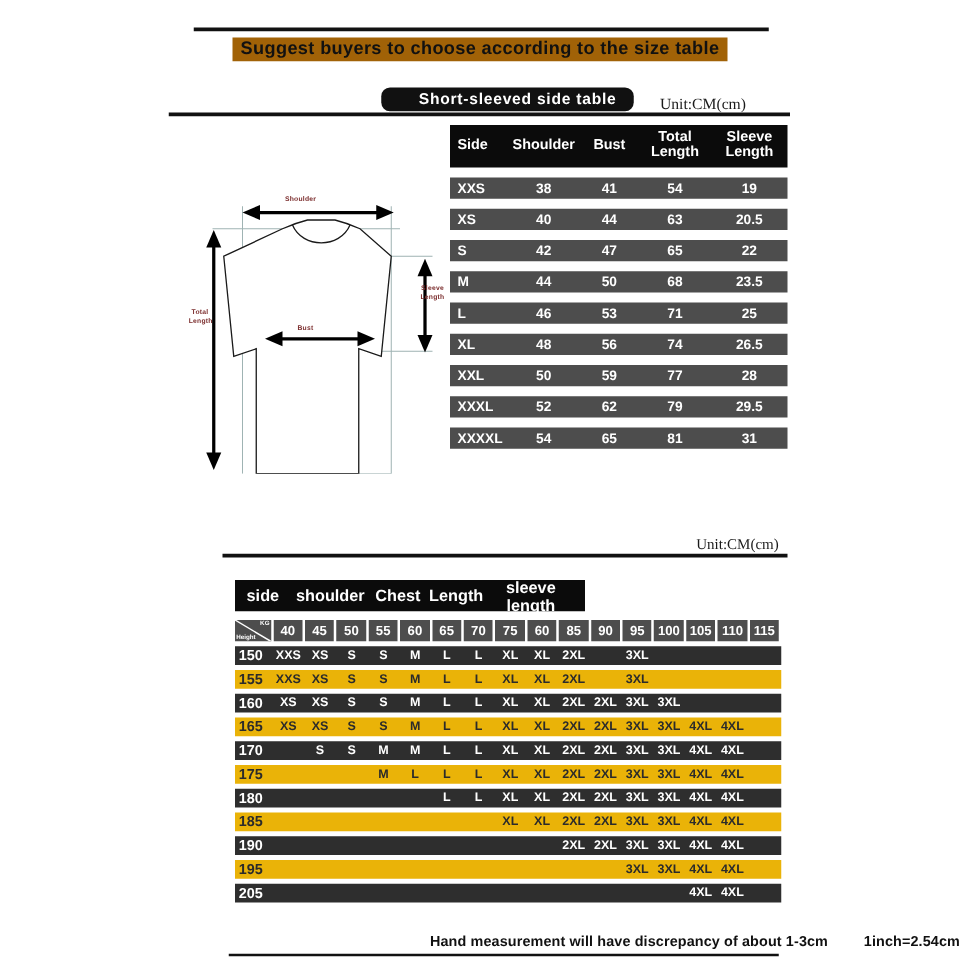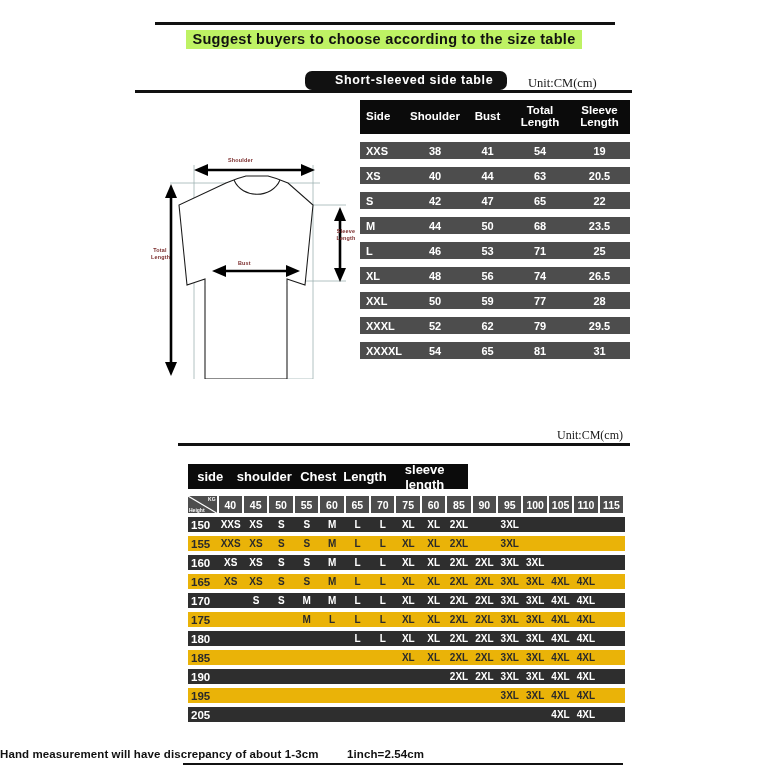--- a/index.html
+++ b/index.html
@@ -29,21 +29,21 @@
     position:absolute;left:0;top:3px;width:768px;text-align:center;
   }
   .title-cn .pill{font-size:15px;padding:1px 10px 2px 10px;border-radius:3px;letter-spacing:2px;}
   .rule-top{position:absolute;left:155px;top:22px;width:460px;}
 
   .subtitle{
     position:absolute;left:0;top:30px;width:768px;text-align:center;
   }
   .subtitle span{
     display:inline-block;
-    background:#bef264;color:#111;
+    background:#a16207;color:#111;
     font-size:14.5px;font-weight:bold;
     letter-spacing:.3px;
     padding:1px 6px 2px 6px;
   }
 
   
   .sec1-pill{position:absolute;left:305px;top:70px;}
   .sec1-pill .pill{font-size:12.5px;letter-spacing:.6px;}
   .sec1-unit{
     position:absolute;left:528px;top:76px;
@@ -158,21 +158,21 @@
   }
   .drow.dark .hcell{color:#ffffff;}
   .drow .cell{
     width:27px;margin-right:2px;
     text-align:center;
     box-sizing:border-box;
   }
 
   
   .footer{
-    position:absolute;left:0;top:748px;width:768px;text-align:left;
+    position:absolute;left:0;top:748px;width:768px;text-align:right;
     font-size:11.5px;font-weight:bold;color:#111;
     letter-spacing:.1px;
   }
   .rule-bottom{position:absolute;left:183px;top:763px;width:440px;height:2px;background:#111;}
 </style>
 </head>
 <body>
 
 <div class="page">
 

